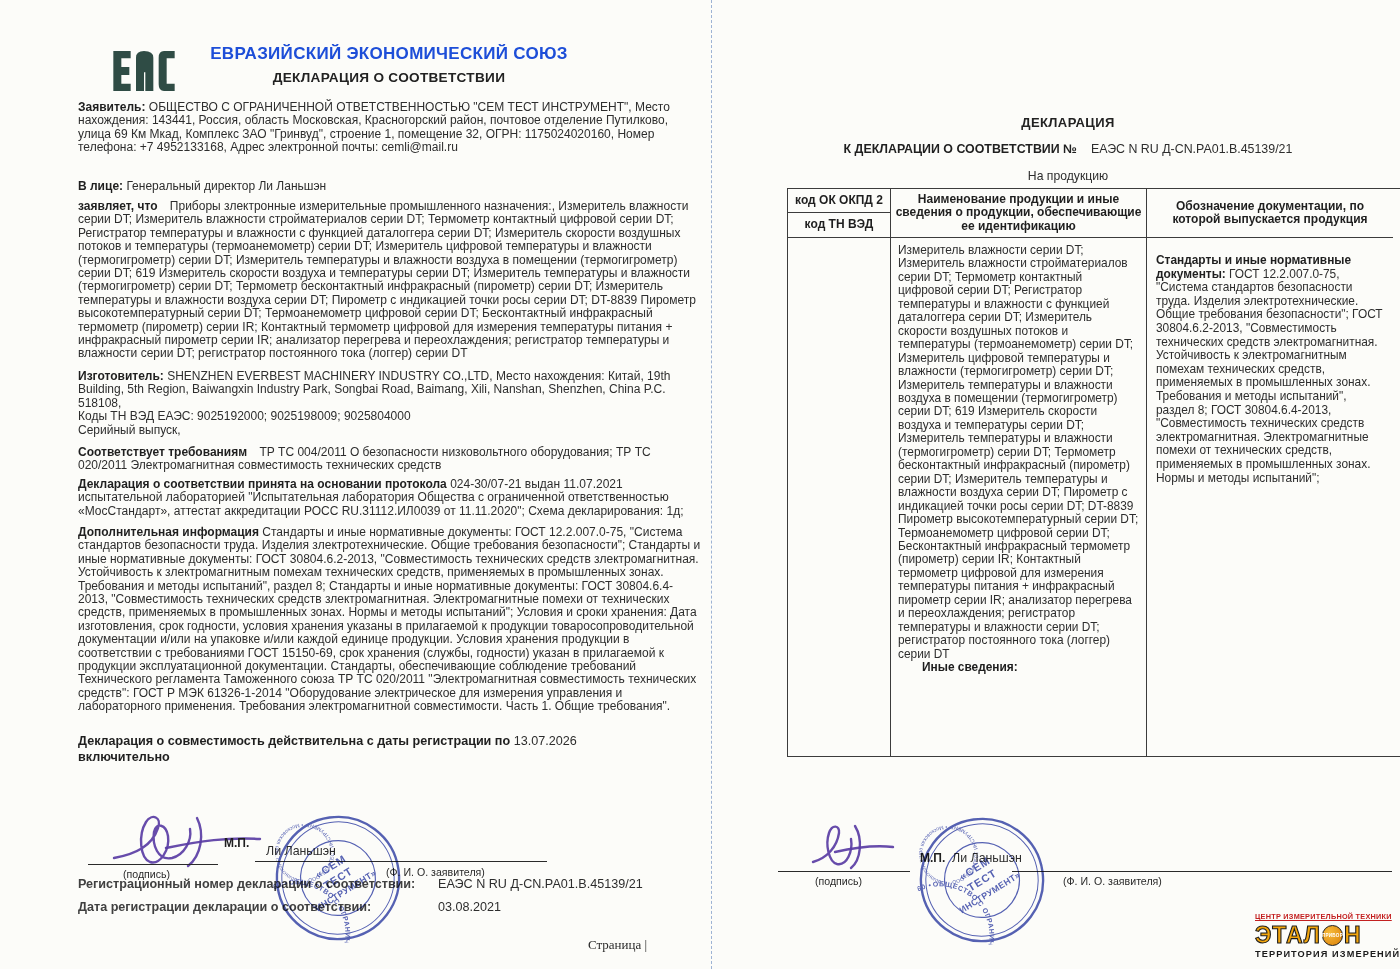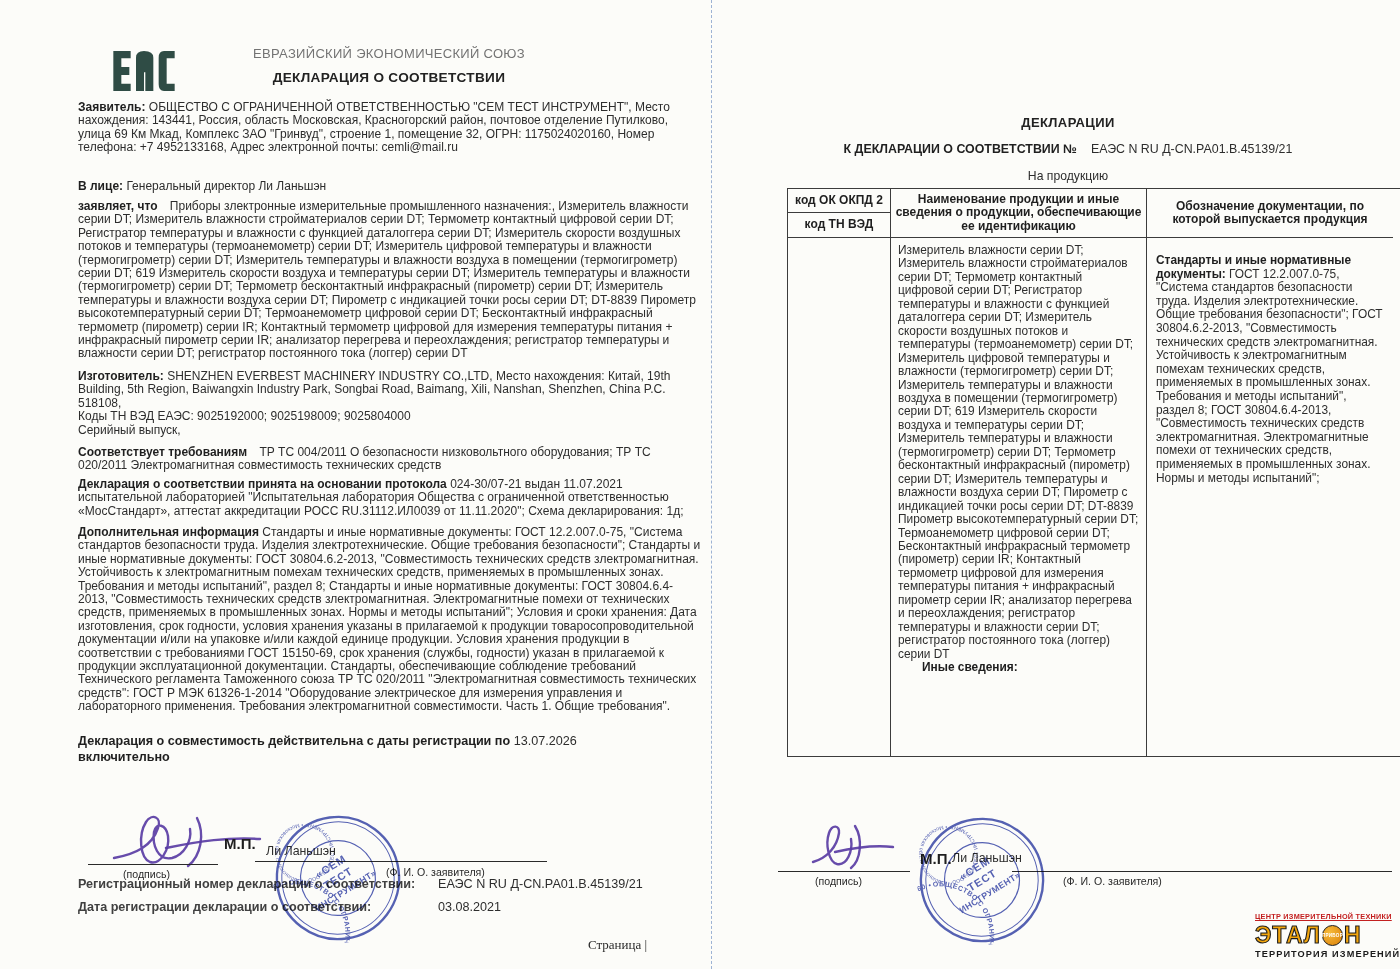--- a/index.html
+++ b/index.html
@@ -16,37 +16,37 @@
   .lbl{font-weight:bold; color:#1f1f1f;}
   .gap{margin-right:9px;}
   
   .page-divider{position:absolute; left:711px; top:0; bottom:0; width:0; border-left:1px dashed #9db3d4;}
   
   .eac-box{left:112px; top:37px; width:64px; height:68px;}
   .eac-box svg{width:100%; height:100%;}
   .eac-fill{fill:#2f4c45;}
   
   .l-titles{left:78px; top:47px; width:622px; text-align:center;}
-  .l-title1{font-weight:normal; font-size:13px; letter-spacing:.3px; color:#737373;}
+  .l-title1{font-weight:bold; font-size:17px; letter-spacing:.3px; color:#1d4ed8;}
   .l-title2{font-weight:bold; font-size:13.6px; letter-spacing:.3px; color:#222; margin-top:11px;}
   
   .para{left:78px; width:624px;}
   .p-applicant{top:101px;}
   .p-inperson{top:180px;}
   .p-declares{top:200px;}
   .p-manufacturer{top:370px;}
   .p-complies{top:446px;}
   .p-basis{top:478px;}
   .p-additional{top:526px;}
   .p-validity{top:733px; font-size:12.6px; line-height:16px;}
   .p-validity .date{font-weight:normal; color:#2d2d2d;}
   
   .sigline{position:absolute; height:0; border-top:1.4px solid #2a2a2a;}
   .caption{position:absolute; font-size:10.6px; color:#2a2a2a;}
-  .mp{position:absolute; font-weight:bold; font-size:15px; color:#1f1f1f;}
+  .mp{position:absolute; font-weight:bold; font-size:12px; color:#1f1f1f;}
   .signame{position:absolute; font-size:12.4px;}
   .regrow-label{position:absolute; font-weight:bold; font-size:12.6px; color:#404040;}
   .regrow-value{position:absolute; font-size:12.6px;}
   .sig-svg{position:absolute; mix-blend-mode:multiply;}
   .sig-svg path{fill:none; stroke:#5b3ea8; stroke-width:2.4; stroke-linecap:round; opacity:.92;}
   
   .stamp{position:absolute; mix-blend-mode:multiply; opacity:.8; transform:rotate(-8deg);}
   .stamp circle{fill:none; stroke:#2b3aa5;}
   .stamp text{fill:#2b3aa5;}
   .st-rim{font-size:7.1px; font-weight:bold; letter-spacing:.55px;}
@@ -183,21 +183,21 @@
       <text class="st-c2" x="66" y="70">ТЕСТ</text>
       <text class="st-c3" x="66" y="84">ИНСТРУМЕНТ»</text>
     </g>
   </svg>
 
   <div class="abs footer-page">Страница |</div>
 
   <div class="page-divider"></div>
 
   <div class="abs r-head">
-    <div class="r-title">ДЕКЛАРАЦИИ</div>
+    <div class="r-title">ДЕКЛАРАЦИЯ</div>
     <div class="r-sub">
       <b>К ДЕКЛАРАЦИИ О СООТВЕТСТВИИ №</b><span class="num">ЕАЭС N RU Д-CN.РА01.В.45139/21</span>
     </div>
     <div class="r-caption">На продукцию</div>
   </div>
 
   <div class="abs ptable">
     <div class="pt-c pt-h pt-c1a">код ОК ОКПД 2</div>
     <div class="pt-c pt-h pt-c2h">Наименование продукции и иные сведения о продукции, обеспечивающие ее идентификацию</div>
     <div class="pt-c pt-h pt-c3h">Обозначение документации, по которой выпускается продукция</div>

